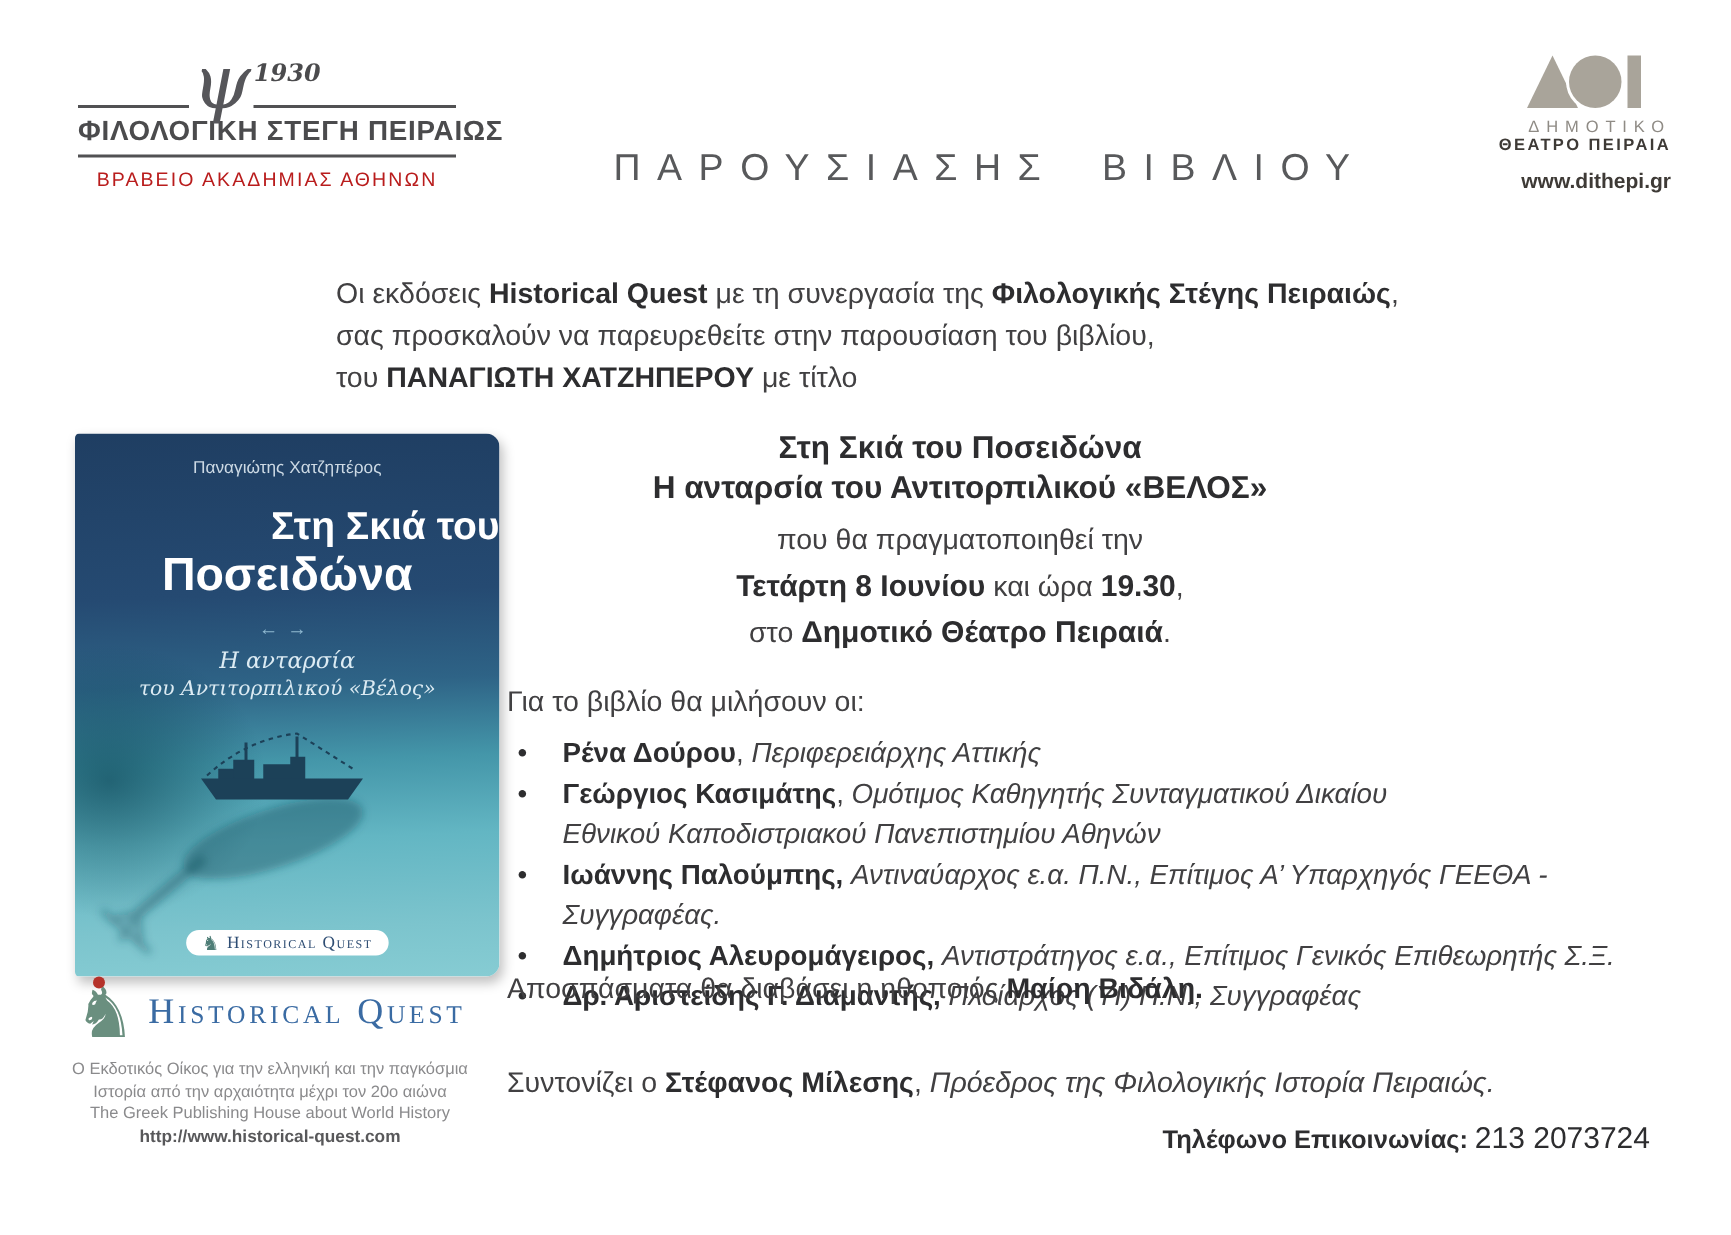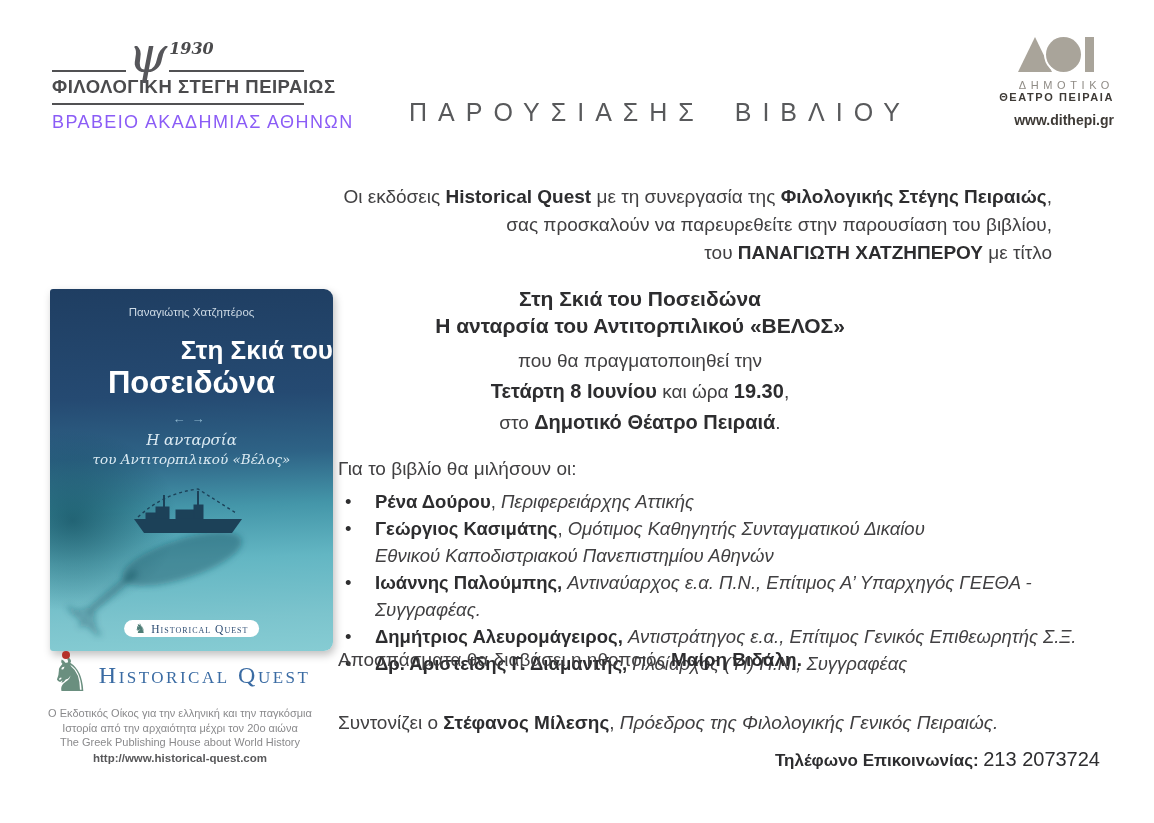--- a/index.html
+++ b/index.html
@@ -12,38 +12,38 @@
   
   .fsp{left:52px;top:32px;width:252px;position:absolute;text-align:center}
   .fsp-psirow{position:absolute;top:0;left:74px;display:flex;align-items:flex-start;z-index:2}
   .fsp-psi{font-family:"DejaVu Serif",serif;font-style:italic;font-size:50px;line-height:.95;
            color:#56565a;background:#fff;padding:0 2px}
   .fsp-year{font-family:"DejaVu Serif",serif;font-style:italic;font-weight:bold;font-size:16px;
             color:#4b4b4d;margin-top:7px}
   .fsp-name{margin-top:38px;border-top:2px solid #515153;border-bottom:2px solid #515153;
             padding:4px 0 5px;font-size:18.5px;font-weight:bold;letter-spacing:.5px;color:#4b4b4d;
             white-space:nowrap}
-  .fsp-award{margin-top:7px;font-size:18px;letter-spacing:1.4px;color:#8b5cf6;white-space:nowrap}
+  .fsp-award{margin-top:7px;font-size:13px;letter-spacing:1.4px;color:#b91c1c;white-space:nowrap}
 
   
   .dthp{left:998px;top:34px;width:116px;position:absolute;text-align:right}
   .dthp-shapes{display:flex;justify-content:center;align-items:flex-end;height:38px;gap:1px}
   .tri{width:0;height:0;border-left:17px solid transparent;border-right:17px solid transparent;
        border-bottom:35px solid #a9a49a}
   .cir{width:35px;height:35px;border-radius:50%;background:#a9a49a;margin-left:-7px;
        box-shadow:0 0 0 2px #fff}
   .bar{width:9px;height:35px;background:#a9a49a;margin-left:3px}
   .dthp-l1{margin-top:7px;font-size:11px;letter-spacing:4.6px;color:#8f8b85;white-space:nowrap}
   .dthp-l2{font-size:11px;font-weight:bold;letter-spacing:1.6px;color:#3e3a36;white-space:nowrap}
   .dthp-web{margin-top:9px;font-size:14px;font-weight:bold;color:#3e3a36}
 
   
   .main-title{left:350px;top:92px;width:620px;text-align:center;color:#58595b;position:absolute}
   .main-title div{font-size:25px;letter-spacing:11px;line-height:40px;word-spacing:12px;white-space:nowrap}
-  .intro{left:252px;top:183px;width:800px;text-align:right;font-size:19px;line-height:28px;position:absolute}
+  .intro{left:224px;top:183px;width:800px;text-align:left;font-size:19px;line-height:28px;position:absolute}
   .booktitle{left:240px;top:285px;width:800px;text-align:center;font-size:21px;font-weight:bold;
              color:#2d2d2f;line-height:27px;position:absolute}
   .event{left:240px;top:346px;width:800px;text-align:center;font-size:19px;line-height:30px;position:absolute}
   .event b{font-size:20px}
 
   
   .sp-head{left:338px;top:458px;width:640px;font-size:19px;position:absolute}
   .sp-list{left:338px;top:488px;width:762px;font-size:18.5px;line-height:27px;position:absolute}
   .sp-row{display:flex}
   .sp-bullet{width:37px;padding-left:7px;color:#2d2d2f}
@@ -201,21 +201,21 @@
     <div class="sp-row">
       <span class="sp-bullet">•</span>
       <span class="sp-text"><b>Δρ. Αριστείδης Γ. Διαμαντής,</b><span> </span><i>Πλοίαρχος (ΥΙ) Π.Ν., Συγγραφέας</i></span>
     </div>
   </div>
 
   <div class="extras">
     <div><span>Αποσπάσματα θα διαβάσει η ηθοποιός </span><b>Μαίρη Βιδάλη.</b></div>
   </div>
 
-  <div class="moder"><span>Συντονίζει ο </span><b>Στέφανος Μίλεσης</b><span>, </span><i>Πρόεδρος της Φιλολογικής Γενικός Πειραιώς.</i></div>
+  <div class="moder"><span>Συντονίζει ο </span><b>Στέφανος Μίλεσης</b><span>, </span><i>Πρόεδρος της Φιλολογικής Ιστορία Πειραιώς.</i></div>
 
   <div class="contact">
     <span class="lbl">Τηλέφωνο Επικοινωνίας:</span>
     <span class="num">213 2073724</span>
   </div>
 
   <div class="pub">
     <div class="pub-row">
       <span class="pub-kn"><span>♞</span><span class="plume"></span></span>
       <span class="pub-word">Historical Quest</span>

